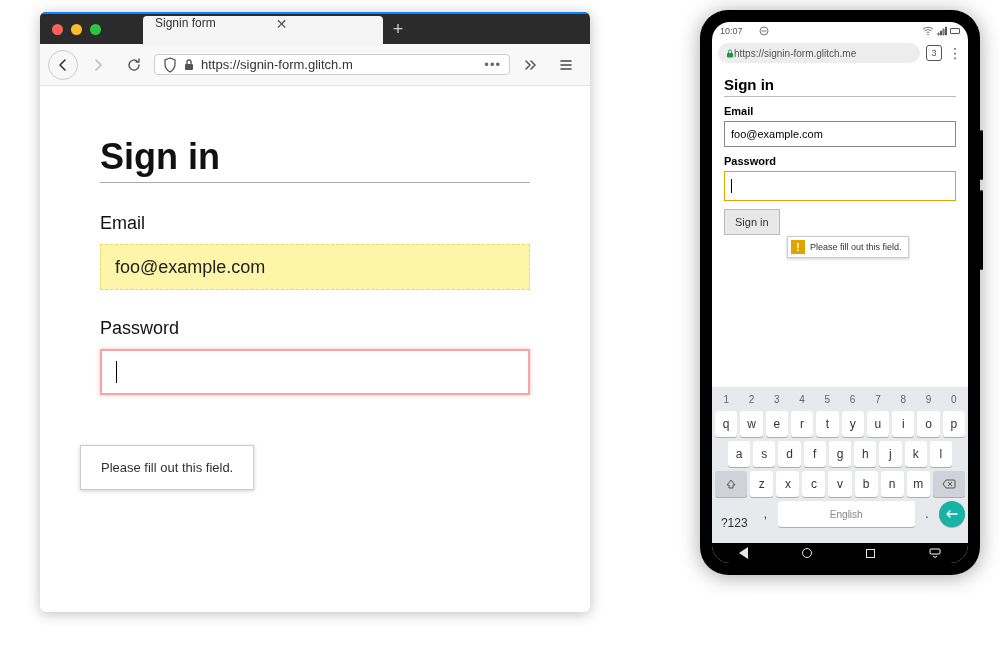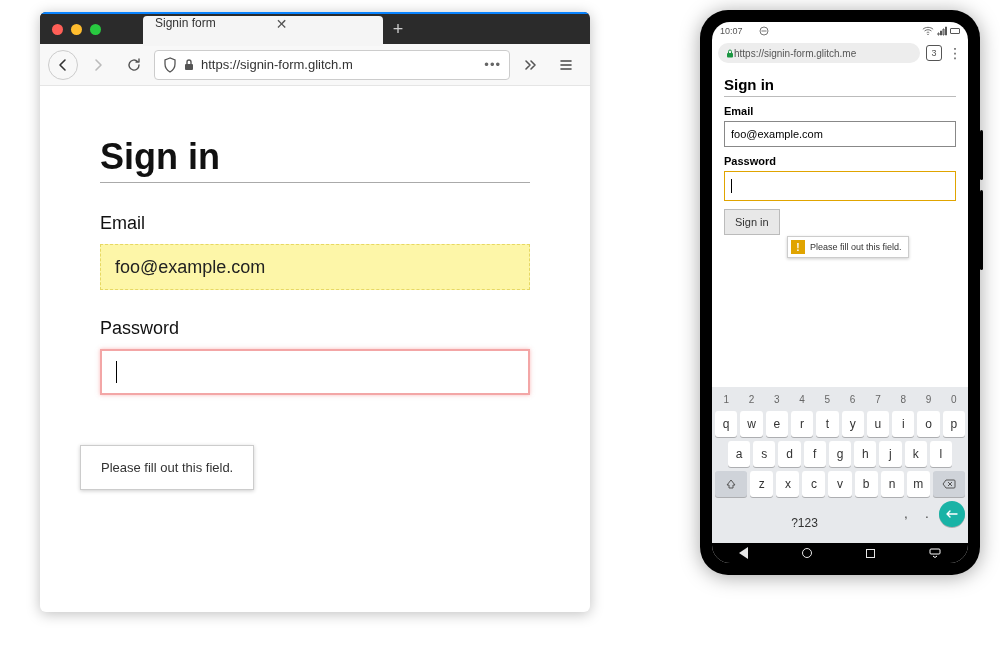--- a/index.html
+++ b/index.html
@@ -69,21 +69,21 @@
     border-bottom:1px solid #e5e5e5;
   }
   .nav-btn {
     width:32px; height:32px; display:flex; align-items:center; justify-content:center;
     font-size:18px; color:#555; border-radius:4px;
   }
   .nav-btn.back { border:1px solid #ccc; border-radius:50%; width:30px; height:30px; }
   .nav-btn.fwd { color:#bbb; }
   .urlbar {
     flex:1; display:flex; align-items:center; gap:6px;
-    height:30px; border:1px solid #ccc; border-radius:4px;
+    height:21px; border:1px solid #ccc; border-radius:4px;
     padding:8px 8px; background:#fff; font-size:13px; color:#333;
     overflow:hidden;
   }
   .shield { width:14px; height:16px; }
   .urltext { white-space:nowrap; overflow:hidden; }
   .dots { margin-left:auto; letter-spacing:1px; color:#666; }
 
   .content {
     padding: 50px 60px 30px 60px;
     position:relative;
@@ -440,20 +440,21 @@
         <div class="key wide">
           <svg width="14" height="10" viewBox="0 0 14 10">
               <path d="M4 1h8a1 1 0 0 1 1 1v6a1 1 0 0 1-1 1H4L1 5z" fill="none" stroke="#555" stroke-width="1"></path>
               <path d="M6 3l4 4M10 3 6 7" stroke="#555" stroke-width="1"></path>
             </svg>
         </div>
       </div>
       <div class="krow bottom">
         <div class="key sym">?123</div>
         <div class="key comma">,</div>
+        <div class="key space">English</div>
         <div class="key dot">.</div>
         <div class="key enter">
           <svg width="14" height="10" viewBox="0 0 14 10">
               <path d="M2 5h10M2 5l3-3M2 5l3 3" stroke="#fff" stroke-width="1.4" fill="none" stroke-linecap="round" stroke-linejoin="round"></path>
             </svg>
         </div>
       </div>
     </div>
 
     <div class="navrow">

